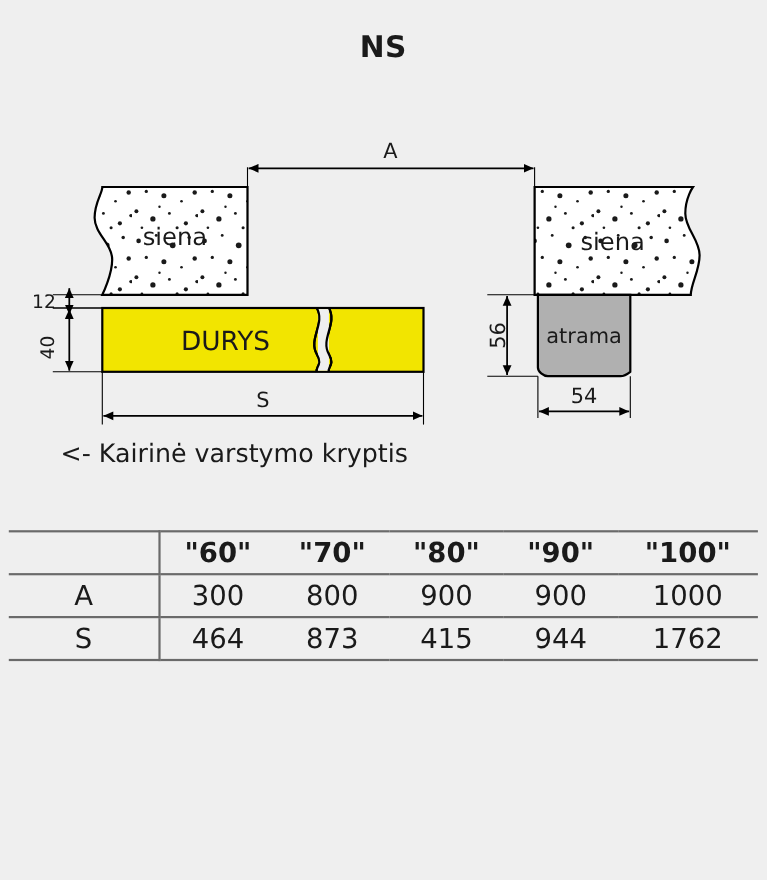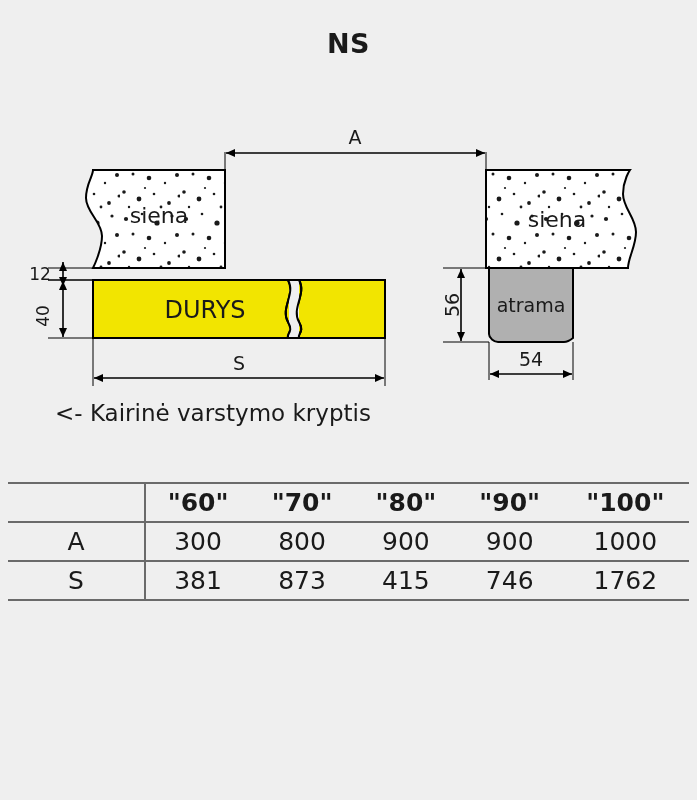--- a/index.html
+++ b/index.html
@@ -203,23 +203,23 @@
         <tr>
           <td class="rowhead">A</td>
           <td>300</td>
           <td>800</td>
           <td>900</td>
           <td>900</td>
           <td>1000</td>
         </tr>
         <tr>
           <td class="rowhead">S</td>
-          <td>381</td>
+          <td>464</td>
           <td>873</td>
           <td>415</td>
-          <td>746</td>
+          <td>944</td>
           <td>1762</td>
         </tr>
       </tbody>
     </table>
   </div>
 
 </div>
 
 </body></html>

